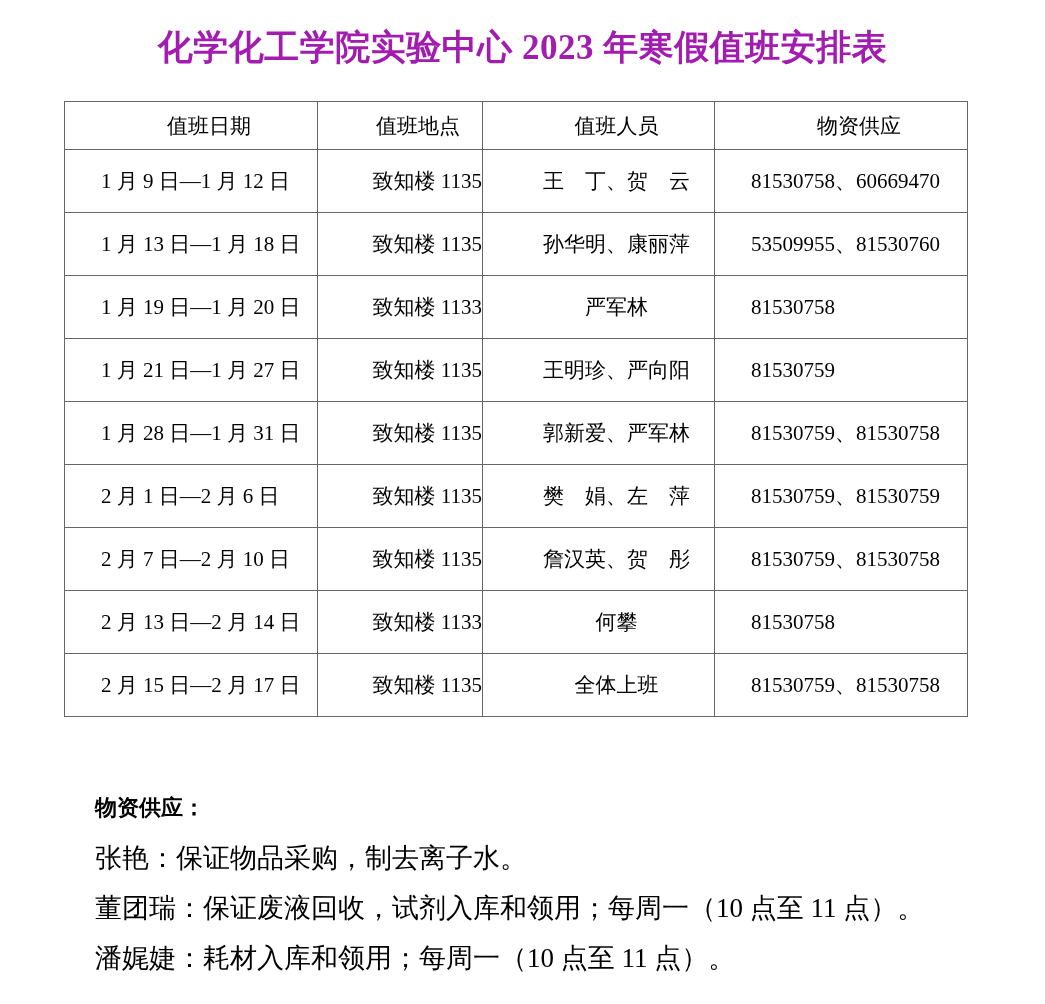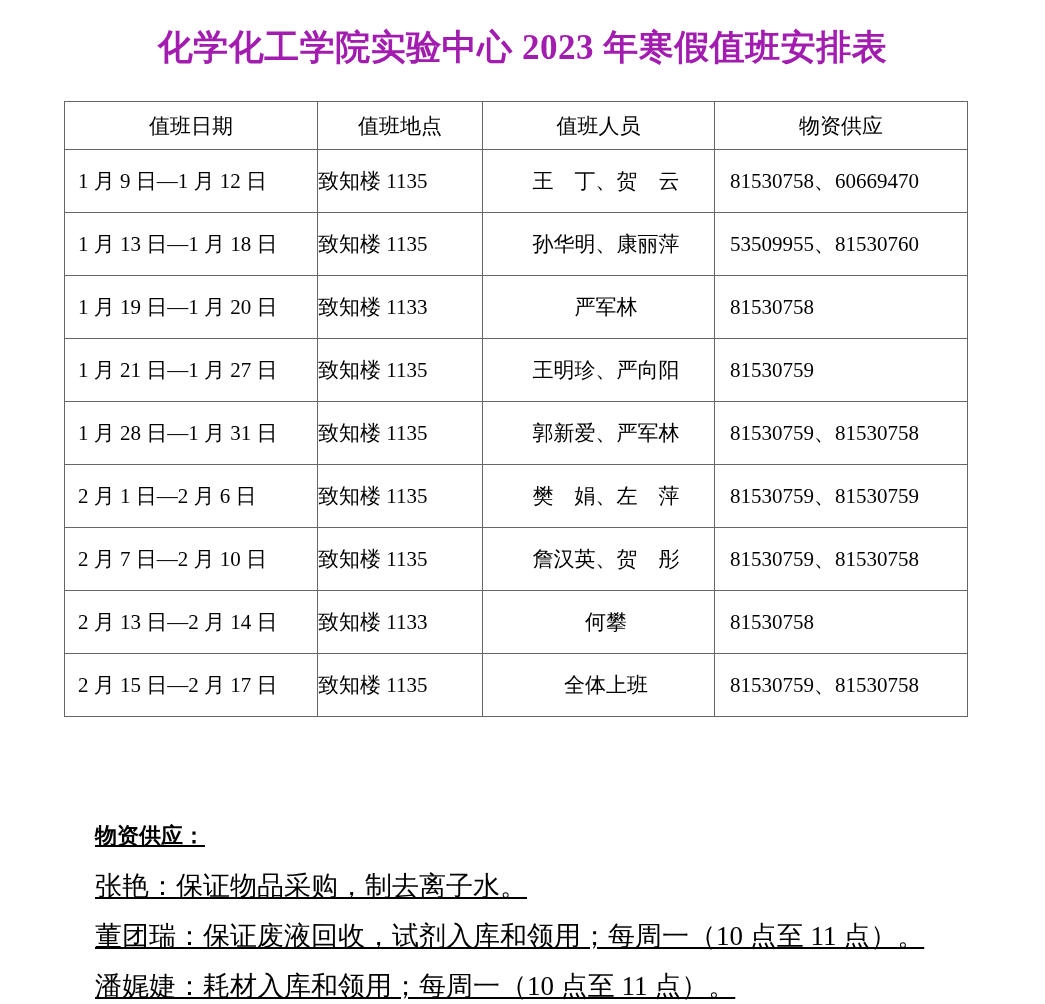--- a/index.html
+++ b/index.html
@@ -36,35 +36,35 @@
   table.duty-table col.c4 { width: 253px; }
   table.duty-table th,
   table.duty-table td {
     border: 1.5px solid #666666;
     font-size: 21px;
     font-weight: normal;
     vertical-align: middle;
     background: #ffffff;
     overflow: hidden;
     white-space: nowrap;
+    padding-left: 36px;
   }
   table.duty-table tr.header-row th {
     height: 48px;
     text-align: center;
   }
   table.duty-table tr.data-row td {
     height: 63px;
   }
   td.cell-date    { text-align: left;  padding-left: 13px; }
-  td.cell-location{ text-align: left; }
+  td.cell-location{ text-align: right; }
   td.cell-staff   { text-align: center;  padding-left: 15px; }
   td.cell-phone   { text-align: left;  padding-left: 15px; }
   .supply {
-    margin: 104px 0 0 95px;
-    text-decoration: underline;
+    margin: 76px 0 0 95px;
   }
   .supply-heading {
     font-size: 22px;
     font-weight: bold;
     line-height: 30px;
   }
   .supply-line {
     margin-top: 20px;
     font-size: 27px;
     line-height: 30px;

